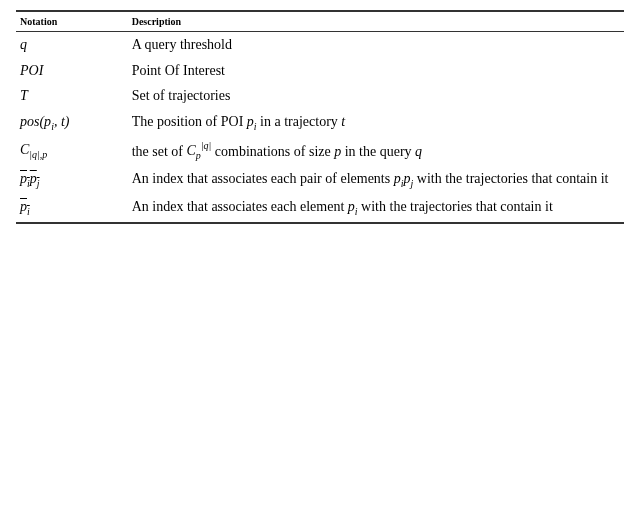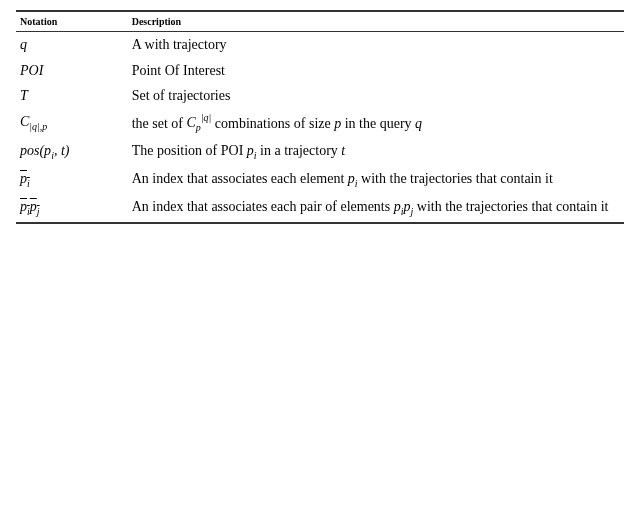--- a/index.html
+++ b/index.html
@@ -64,50 +64,50 @@
   <thead>
     <tr>
       <th>Notation</th>
       <th>Description</th>
     </tr>
   </thead>
   <tbody>
 
     <tr>
       <td><i>q</i></td>
-      <td>A with trajectory</td>
+      <td>A query threshold</td>
     </tr>
 
     <tr>
       <td><i>POI</i></td>
       <td>Point Of Interest</td>
     </tr>
 
     <tr>
       <td><i>T</i></td>
       <td>Set of trajectories</td>
     </tr>
 
 
 
     <tr>
+      <td><i>pos(p<sub>i</sub>, t)</i></td>
+      <td>The position of POI <i>p<sub>i</sub></i> in a trajectory <i>t</i></td>
+    </tr>
+
+    <tr>
       <td><i>C<sub>|q|,p</sub></i></td>
       <td>the set of <i>C<sub>p</sub><sup>|q|</sup></i> combinations of size <i>p</i> in the query <i>q</i></td>
     </tr>
 
     <tr>
-      <td><i>pos(p<sub>i</sub>, t)</i></td>
-      <td>The position of POI <i>p<sub>i</sub></i> in a trajectory <i>t</i></td>
+      <td><span style="text-decoration:overline;font-style:italic;">p<sub>i</sub>p<sub>j</sub></span></td>
+      <td>An index that associates each pair of elements <i>p<sub>i</sub>p<sub>j</sub></i> with the trajectories that contain it</td>
     </tr>
 
     <tr>
       <td><span style="text-decoration:overline;font-style:italic;">p<sub>i</sub></span></td>
       <td>An index that associates each element <i>p<sub>i</sub></i> with the trajectories that contain it</td>
     </tr>
 
-    <tr>
-      <td><span style="text-decoration:overline;font-style:italic;">p<sub>i</sub>p<sub>j</sub></span></td>
-      <td>An index that associates each pair of elements <i>p<sub>i</sub>p<sub>j</sub></i> with the trajectories that contain it</td>
-    </tr>
-
 
   </tbody>
 </table>
 
 </body></html>

